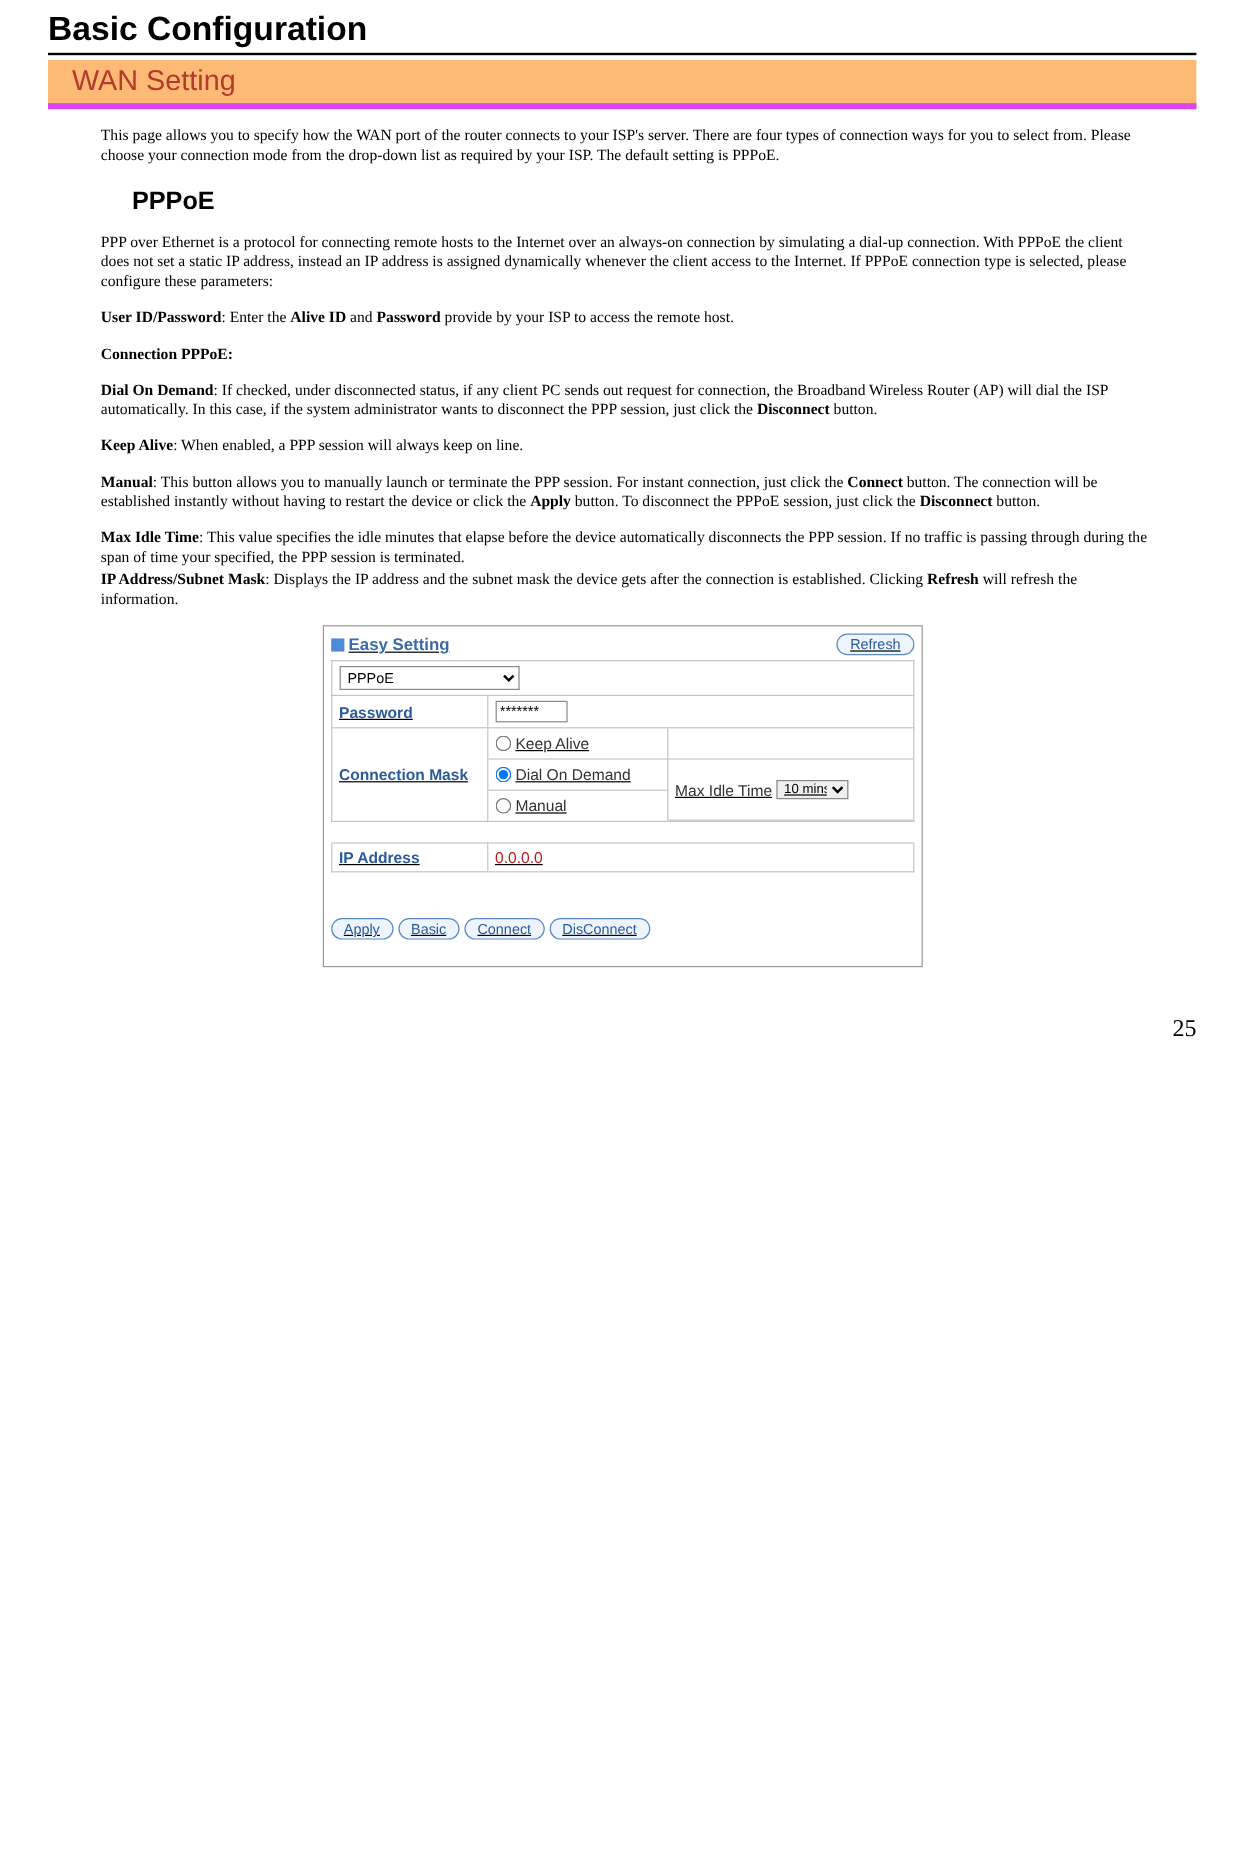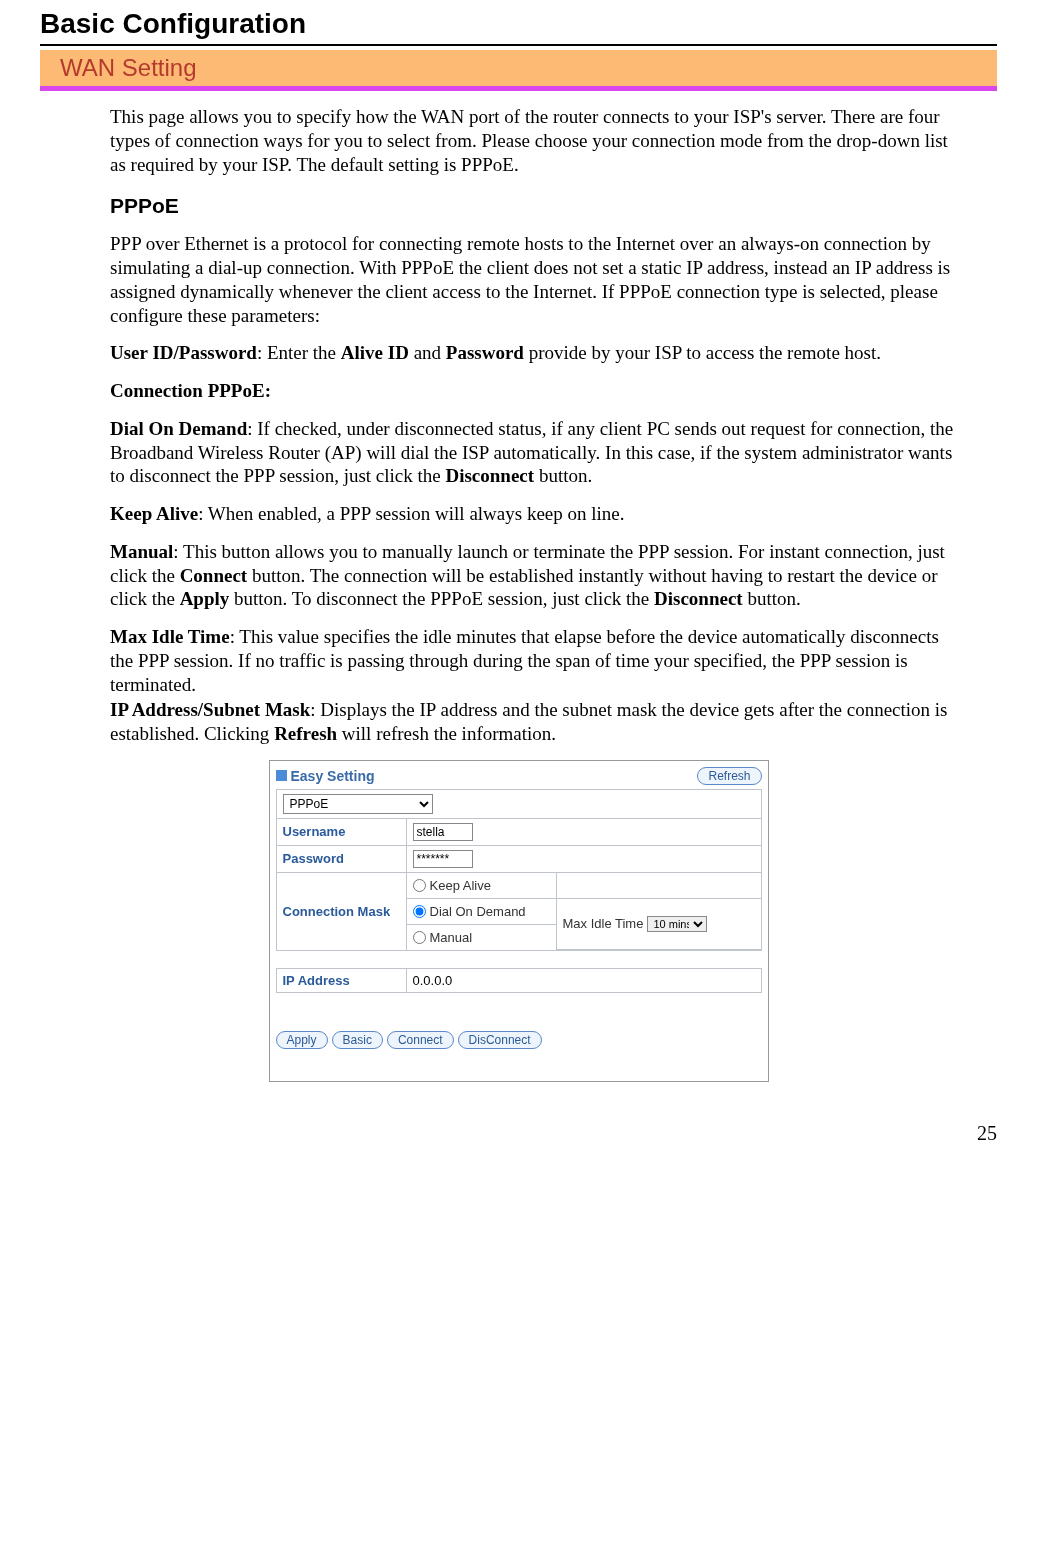--- a/index.html
+++ b/index.html
@@ -21,23 +21,23 @@
   .section-heading {
     font-family: Arial, Helvetica, sans-serif;
     font-size: 24px;
     color: #b53a2e;
     background: #fdba74;
     padding: 4px 20px;
     margin-bottom: 14px;
     border-bottom: 5px solid #d946ef;
   }
   .body-text, .body-p {
-    margin-left: 70px;
+    margin-left: 44px;
     margin-right: 40px;
-    font-size: 19px;
+    font-size: 13px;
     line-height: 1.25;
     margin-bottom: 14px;
   }
   .sub-heading {
     font-family: Arial, Helvetica, sans-serif;
     font-size: 21px;
     font-weight: bold;
     margin-left: 70px;
     margin-bottom: 14px;
     margin-top: 18px;
@@ -47,21 +47,22 @@
     display: flex;
     justify-content: center;
     margin-top: 10px;
   }
   .screenshot {
     width: 500px;
     border: 1px solid #999;
     background: #fff;
     font-family: Arial, Helvetica, sans-serif;
     font-size: 13px;
-    padding-bottom: 20px;
+    padding-bottom: 10px;
+    text-decoration: underline;
   }
   .sc-header {
     display: flex;
     justify-content: space-between;
     align-items: center;
     padding: 6px 6px 4px 6px;
   }
   .sc-title {
     color: #3a6aa8;
     font-weight: bold;
@@ -144,21 +145,21 @@
     gap: 4px;
     color: #333;
   }
   .conn-right .mini-select {
     font-size: 11px;
     border: 1px solid #888;
     padding: 0 1px;
     width: 60px;
   }
   .sc-spacer-row td { height: 18px; border-left: none; border-right: none; }
-  .sc-val { background: #fff; color: #000000; }
+  .sc-val { background: #fff; color: #b91c1c; }
   .sc-footer {
     display: flex;
     gap: 4px;
     padding: 8px 6px 12px 6px;
   }
   .page-number {
     text-align: right;
     font-size: 20px;
     margin-top: 40px;
   }
@@ -217,24 +218,20 @@
     <table class="sc-table">
       <tbody>
           <tr>
         <td colspan="2">
           <select class="sc-select">
             <option>PPPoE</option>
           </select>
         </td>
       </tr>
       <tr>
-        <td class="sc-label">Username</td>
-        <td><input class="sc-input" style="width: 60px;" value="stella"></td>
-      </tr>
-      <tr>
         <td class="sc-label">Password</td>
         <td><input class="sc-input" style="width: 60px;" value="*******"></td>
       </tr>
       <tr>
         <td class="sc-label sc-label-tall">Connection Mask</td>
         <td class="conn-cell">
           <div class="conn-grid">
             <div class="conn-left">
               <label class="radio-row">
                 <input type="radio" name="ct" style="">

